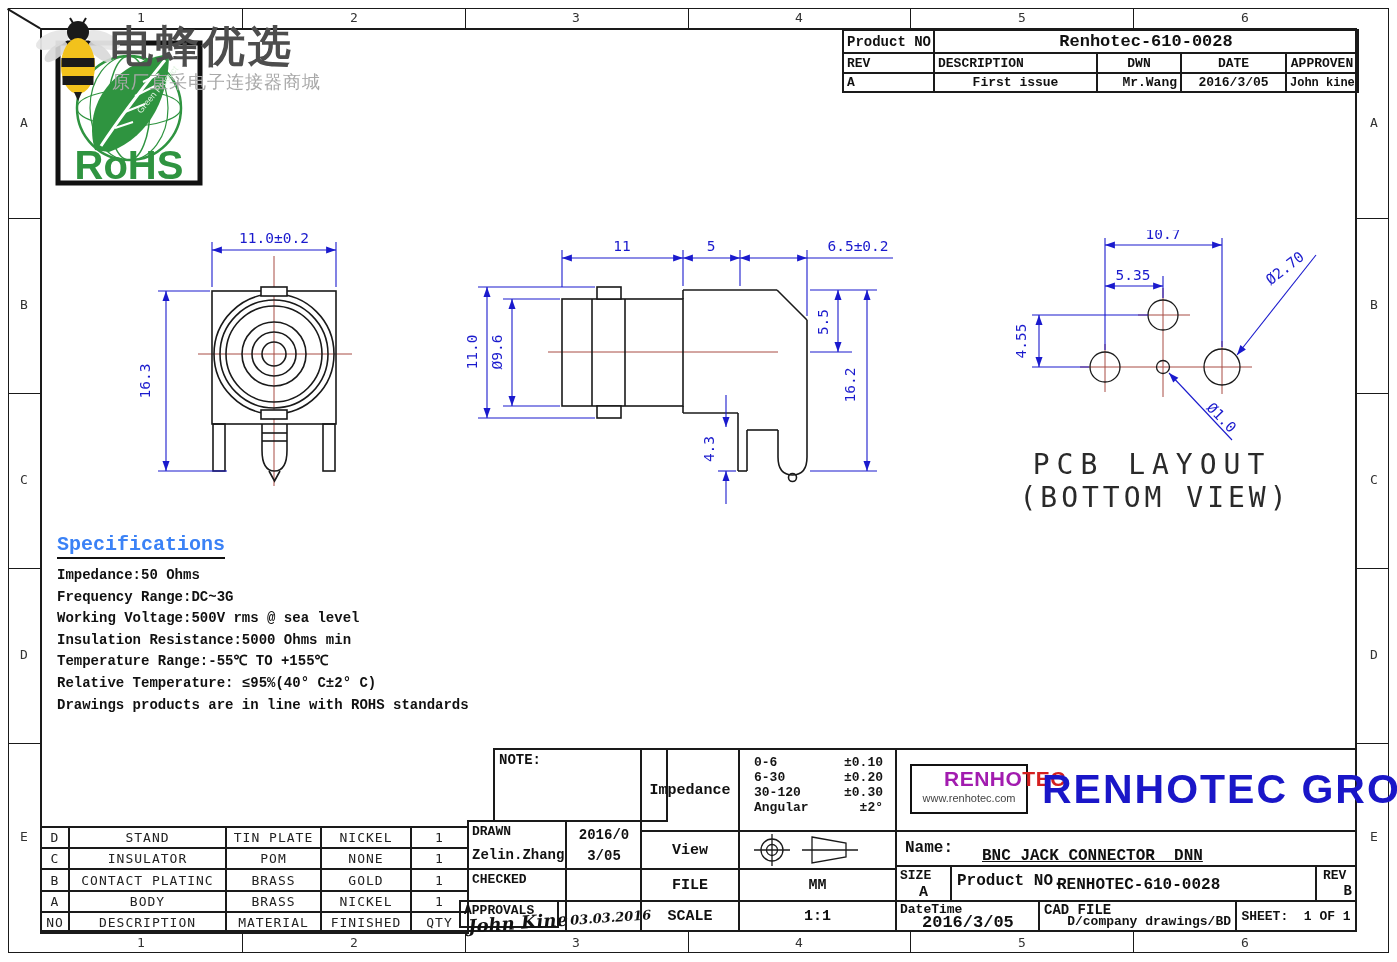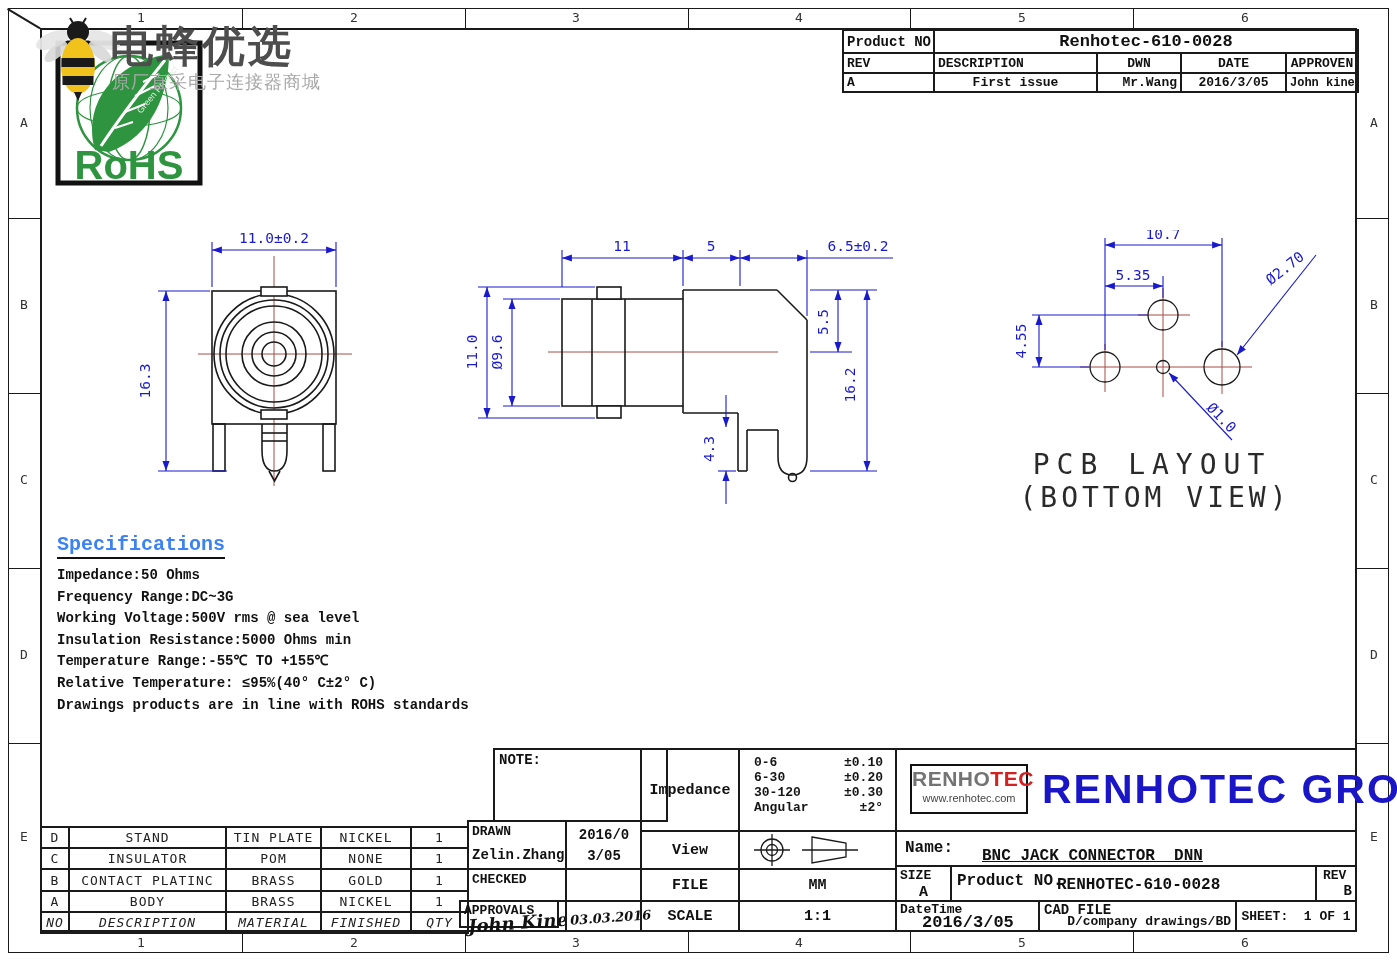--- a/index.html
+++ b/index.html
@@ -306,21 +306,21 @@
       <td>GOLD</td>
       <td>1</td>
     </tr>
     <tr style="height:21px;">
       <td>A</td>
       <td>BODY</td>
       <td>BRASS</td>
       <td>NICKEL</td>
       <td>1</td>
     </tr>
-    <tr style="height:21px;font-style:italic;">
+    <tr style="height:21px;">
       <td>NO</td>
       <td>DESCRIPTION</td>
       <td>MATERIAL</td>
       <td>FINISHED</td>
       <td>QTY</td>
     </tr>
   </tbody>
     </table>
 
   <div class="cell" style="left:493px;top:748px;width:175px;height:74px;">
@@ -390,21 +390,21 @@
   <div class="cell" style="left:640px;top:900px;width:100px;height:32px;display:flex;align-items:center;justify-content:center;">
     <span class="tb" style="font-size:15px;">SCALE</span>
   </div>
   <div class="cell" style="left:738px;top:900px;width:159px;height:32px;display:flex;align-items:center;justify-content:center;">
     <span class="tb" style="font-size:15px;">1:1</span>
   </div>
 
   <div class="cell" style="left:895px;top:748px;width:462px;height:84px;">
     <div style="position:absolute;left:13px;top:14px;width:118px;height:50px;border:2.5px solid #111;box-sizing:border-box;text-align:center;background:#fff;">
       <div style="font-family:'Liberation Sans',sans-serif;font-weight:bold;font-size:21px;line-height:26px;letter-spacing:0.5px;">
-        <span style="color:#737373;">RENHO</span><span style="color:#d42020;">TEC</span>
+        <span style="color:#a21caf;margin-left:32px;">RENHO</span><span style="color:#d42020;">TEC</span>
       </div>
       <div style="font-family:'Liberation Sans',sans-serif;font-size:11px;color:#444;">www.renhotec.com</div>
     </div>
     <div style="position:absolute;left:145px;top:14px;width:310px;height:50px;line-height:50px;text-align:center;font-family:'Liberation Sans',sans-serif;font-weight:bold;font-size:41px;letter-spacing:2px;color:#1a16c8;white-space:nowrap;">RENHOTEC GROUP</div>
   </div>
   <div class="cell" style="left:895px;top:830px;width:462px;height:37px;">
     <span class="tb" style="position:absolute;left:8px;top:7px;font-size:16px;">Name:</span>
     <span class="tb" style="position:absolute;left:85px;top:15px;font-size:16px;white-space:pre;text-decoration:underline;">BNC JACK CONNECTOR  DNN</span>
   </div>
   <div class="cell" style="left:895px;top:865px;width:57px;height:37px;">

